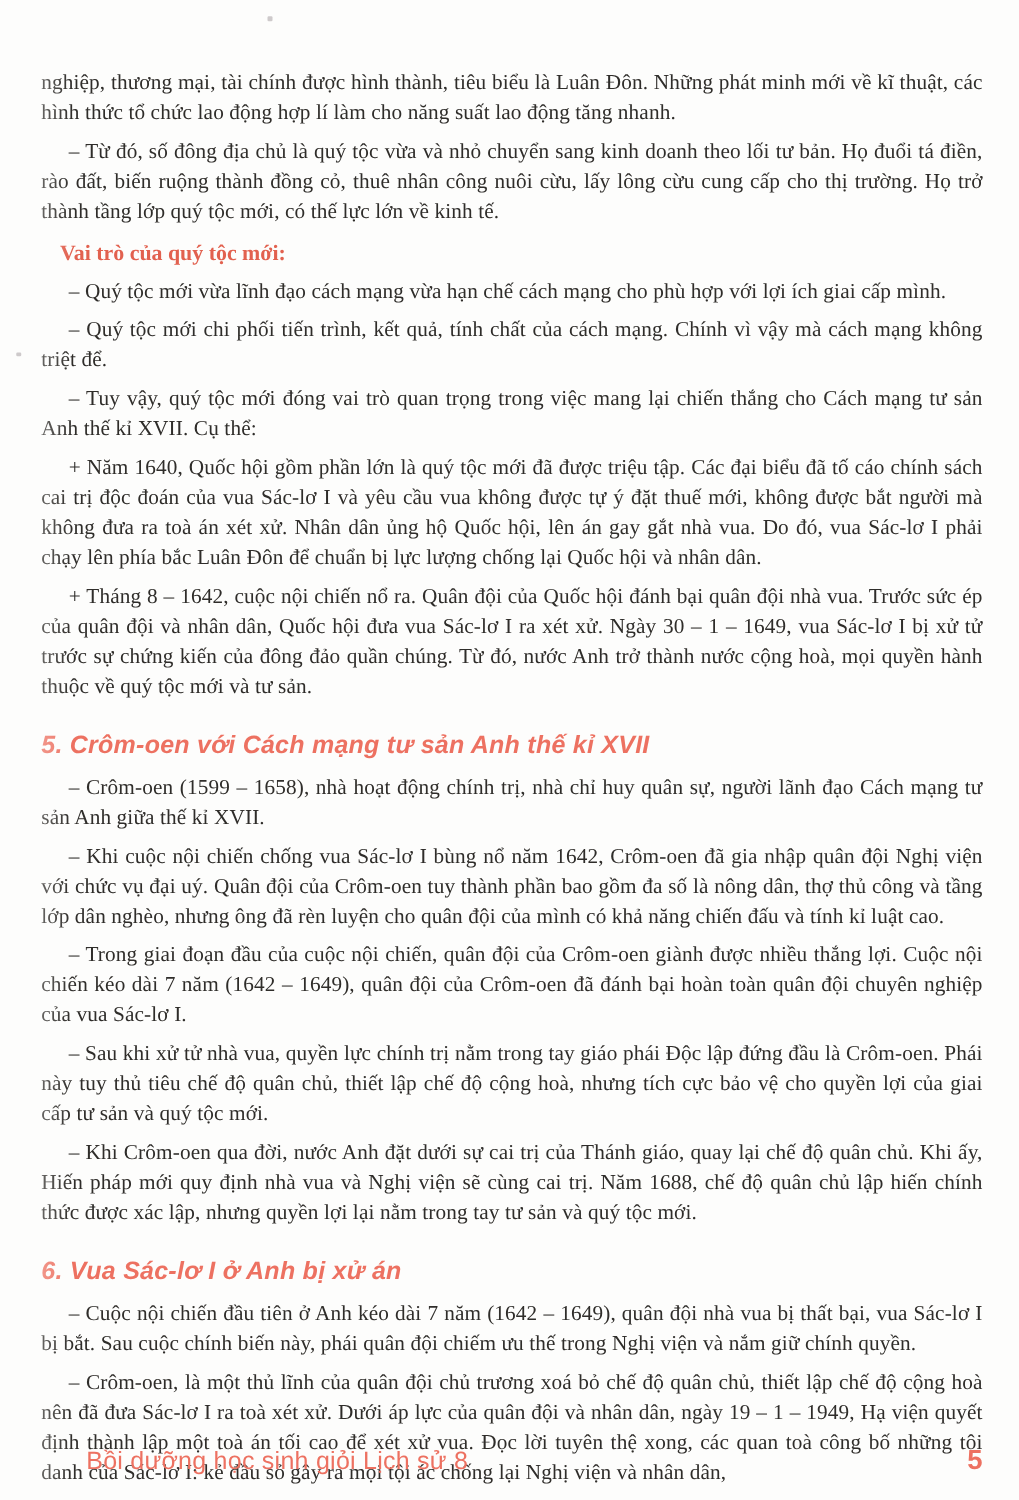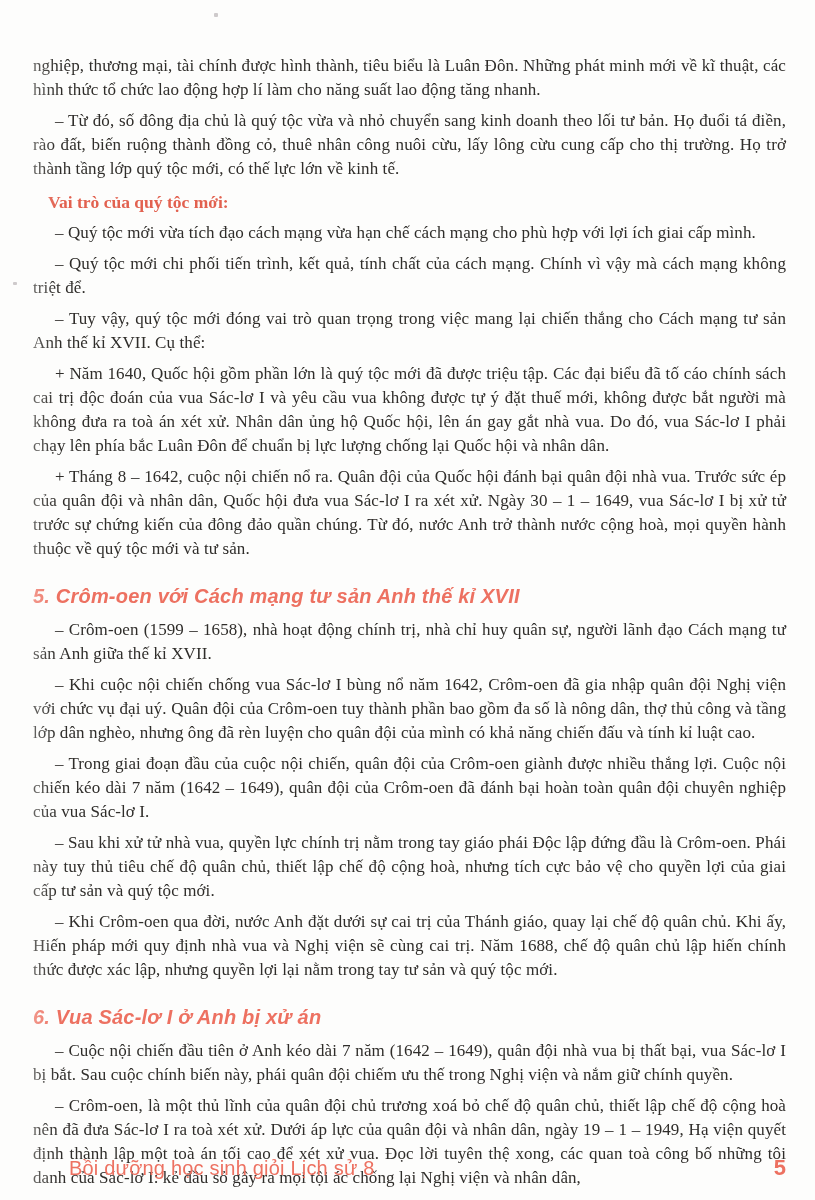--- a/index.html
+++ b/index.html
@@ -117,21 +117,21 @@
 
 <div class="page" style="--accent: #ed7161; --accent-sub: #e2614f;">
 
   <span class="speck speck-top"></span>
   <span class="speck speck-left"></span>
 
   <main class="content" id="content">
       <p class="cont">nghiệp, thương mại, tài chính được hình thành, tiêu biểu là Luân Đôn. Những phát minh mới về kĩ thuật, các hình thức tổ chức lao động hợp lí làm cho năng suất lao động tăng nhanh.</p>
       <p class="item">– Từ đó, số đông địa chủ là quý tộc vừa và nhỏ chuyển sang kinh doanh theo lối tư bản. Họ đuổi tá điền, rào đất, biến ruộng thành đồng cỏ, thuê nhân công nuôi cừu, lấy lông cừu cung cấp cho thị trường. Họ trở thành tầng lớp quý tộc mới, có thế lực lớn về kinh tế.</p>
       <h3 class="subheading">Vai trò của quý tộc mới:</h3>
-      <p class="item">– Quý tộc mới vừa tích đạo cách mạng vừa hạn chế cách mạng cho phù hợp với lợi ích giai cấp mình.</p>
+      <p class="item">– Quý tộc mới vừa lĩnh đạo cách mạng vừa hạn chế cách mạng cho phù hợp với lợi ích giai cấp mình.</p>
       <p class="item">– Quý tộc mới chi phối tiến trình, kết quả, tính chất của cách mạng. Chính vì vậy mà cách mạng không triệt để.</p>
       <p class="item">– Tuy vậy, quý tộc mới đóng vai trò quan trọng trong việc mang lại chiến thắng cho Cách mạng tư sản Anh thế kỉ XVII. Cụ thể:</p>
       <p class="item">+ Năm 1640, Quốc hội gồm phần lớn là quý tộc mới đã được triệu tập. Các đại biểu đã tố cáo chính sách cai trị độc đoán của vua Sác-lơ I và yêu cầu vua không được tự ý đặt thuế mới, không được bắt người mà không đưa ra toà án xét xử. Nhân dân ủng hộ Quốc hội, lên án gay gắt nhà vua. Do đó, vua Sác-lơ I phải chạy lên phía bắc Luân Đôn để chuẩn bị lực lượng chống lại Quốc hội và nhân dân.</p>
       <p class="item">+ Tháng 8 – 1642, cuộc nội chiến nổ ra. Quân đội của Quốc hội đánh bại quân đội nhà vua. Trước sức ép của quân đội và nhân dân, Quốc hội đưa vua Sác-lơ I ra xét xử. Ngày 30 – 1 – 1649, vua Sác-lơ I bị xử tử trước sự chứng kiến của đông đảo quần chúng. Từ đó, nước Anh trở thành nước cộng hoà, mọi quyền hành thuộc về quý tộc mới và tư sản.</p>
       <h2 class="section-heading">5. Crôm-oen với Cách mạng tư sản Anh thế kỉ XVII</h2>
       <p class="item">– Crôm-oen (1599 – 1658), nhà hoạt động chính trị, nhà chỉ huy quân sự, người lãnh đạo Cách mạng tư sản Anh giữa thế kỉ XVII.</p>
       <p class="item">– Khi cuộc nội chiến chống vua Sác-lơ I bùng nổ năm 1642, Crôm-oen đã gia nhập quân đội Nghị viện với chức vụ đại uý. Quân đội của Crôm-oen tuy thành phần bao gồm đa số là nông dân, thợ thủ công và tầng lớp dân nghèo, nhưng ông đã rèn luyện cho quân đội của mình có khả năng chiến đấu và tính kỉ luật cao.</p>
       <p class="item">– Trong giai đoạn đầu của cuộc nội chiến, quân đội của Crôm-oen giành được nhiều thắng lợi. Cuộc nội chiến kéo dài 7 năm (1642 – 1649), quân đội của Crôm-oen đã đánh bại hoàn toàn quân đội chuyên nghiệp của vua Sác-lơ I.</p>
       <p class="item">– Sau khi xử tử nhà vua, quyền lực chính trị nằm trong tay giáo phái Độc lập đứng đầu là Crôm-oen. Phái này tuy thủ tiêu chế độ quân chủ, thiết lập chế độ cộng hoà, nhưng tích cực bảo vệ cho quyền lợi của giai cấp tư sản và quý tộc mới.</p>
       <p class="item">– Khi Crôm-oen qua đời, nước Anh đặt dưới sự cai trị của Thánh giáo, quay lại chế độ quân chủ. Khi ấy, Hiến pháp mới quy định nhà vua và Nghị viện sẽ cùng cai trị. Năm 1688, chế độ quân chủ lập hiến chính thức được xác lập, nhưng quyền lợi lại nằm trong tay tư sản và quý tộc mới.</p>

